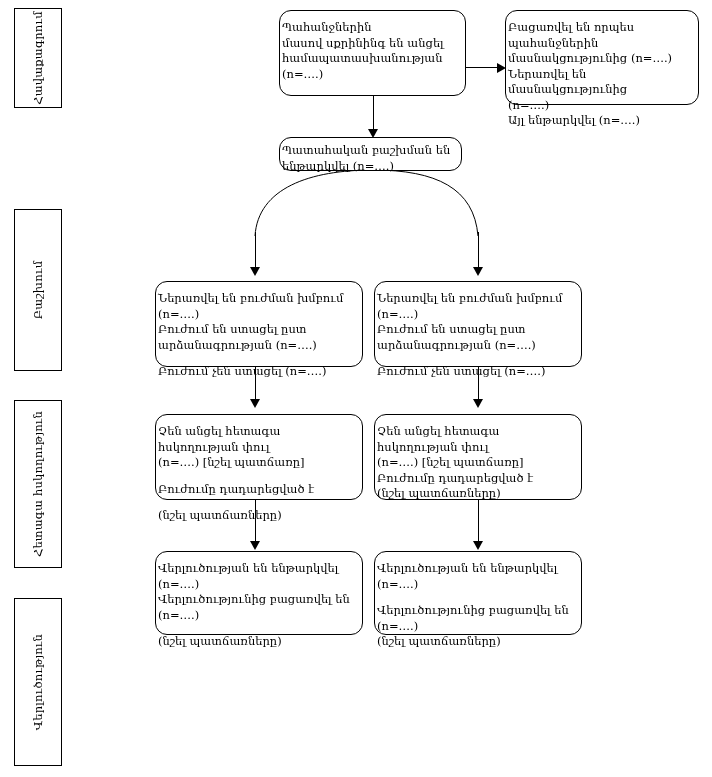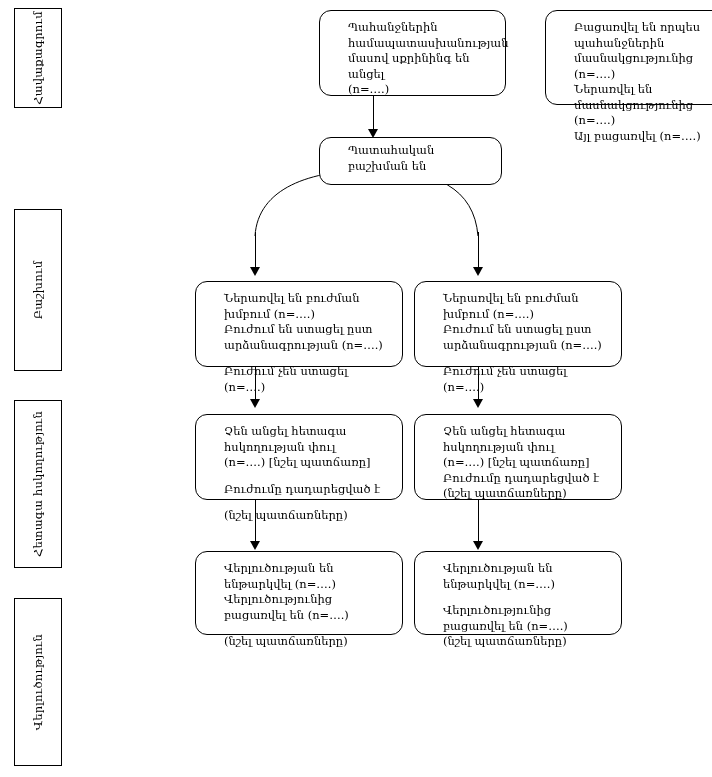--- a/index.html
+++ b/index.html
@@ -41,22 +41,21 @@
     font-family: "DejaVu Serif", "Liberation Serif", serif;
   }
 
   
   .node {
     position: absolute;
     border: 1px solid #000000;
     border-radius: 12px;
     background: #ffffff;
     box-sizing: border-box;
-    padding: 9px 10px 8px 28px;
-    margin-left: 40px;
+    padding: 9px 10px 8px 2px;
   }
   .node .line {
     font-size: 11.5px;
     line-height: 15.5px;
     white-space: pre-wrap;
     font-family: "DejaVu Serif", "Liberation Serif", serif;
   }
   .node .line.gap {
     margin-top: 11px;
   }
@@ -134,36 +133,37 @@
   <div class="vline" style="left:478px; top:367px; height:35px;"></div>
   <div class="arrow-down" style="left:473px; top:399px;"></div>
 
   <div class="vline" style="left:255px; top:500px; height:44px;"></div>
   <div class="arrow-down" style="left:250px; top:541px;"></div>
   <div class="vline" style="left:478px; top:500px; height:44px;"></div>
   <div class="arrow-down" style="left:473px; top:541px;"></div>
 
   <div class="node" style="left:279px; top:10px; width:187px; height:86px;">
     <div class="line">Պահանջներին</div>
+    <div class="line">մասով սքրինինգ են անցել</div>
     <div class="line">համապատասխանության</div>
-    <div class="line">մասով սքրինինգ են անցել</div>
     <div class="line">(n=….)</div>
   </div>
 
   <div class="node" style="left:505px; top:10px; width:194px; height:95px;">
     <div class="line">Բացառվել են որպես</div>
     <div class="line">պահանջներին</div>
     <div class="line">մասնակցությունից (n=….)</div>
     <div class="line">Ներառվել են մասնակցությունից</div>
     <div class="line">(n=….)</div>
-    <div class="line">Այլ բացառվել (n=….)</div>
-  </div>
-
-  <div class="node" style="left:279px; top:137px; width:183px; height:48px; padding-top:5px;">
+    <div class="line">Այլ ենթարկվել (n=….)</div>
+  </div>
+
+  <div class="node" style="left:279px; top:137px; width:183px; height:34px; padding-top:5px;">
     <div class="line">Պատահական բաշխման են</div>
+    <div class="line">ենթարկվել (n=….)</div>
   </div>
 
   <div class="node" style="left:155px; top:281px; width:208px; height:86px;">
     <div class="line">Ներառվել են բուժման խմբում (n=….)</div>
     <div class="line">Բուժում են ստացել ըստ</div>
     <div class="line">արձանագրության (n=….)</div>
     <div class="line gap">Բուժում չեն ստացել (n=….)</div>
   </div>
 
   <div class="node" style="left:374px; top:281px; width:208px; height:86px;">

